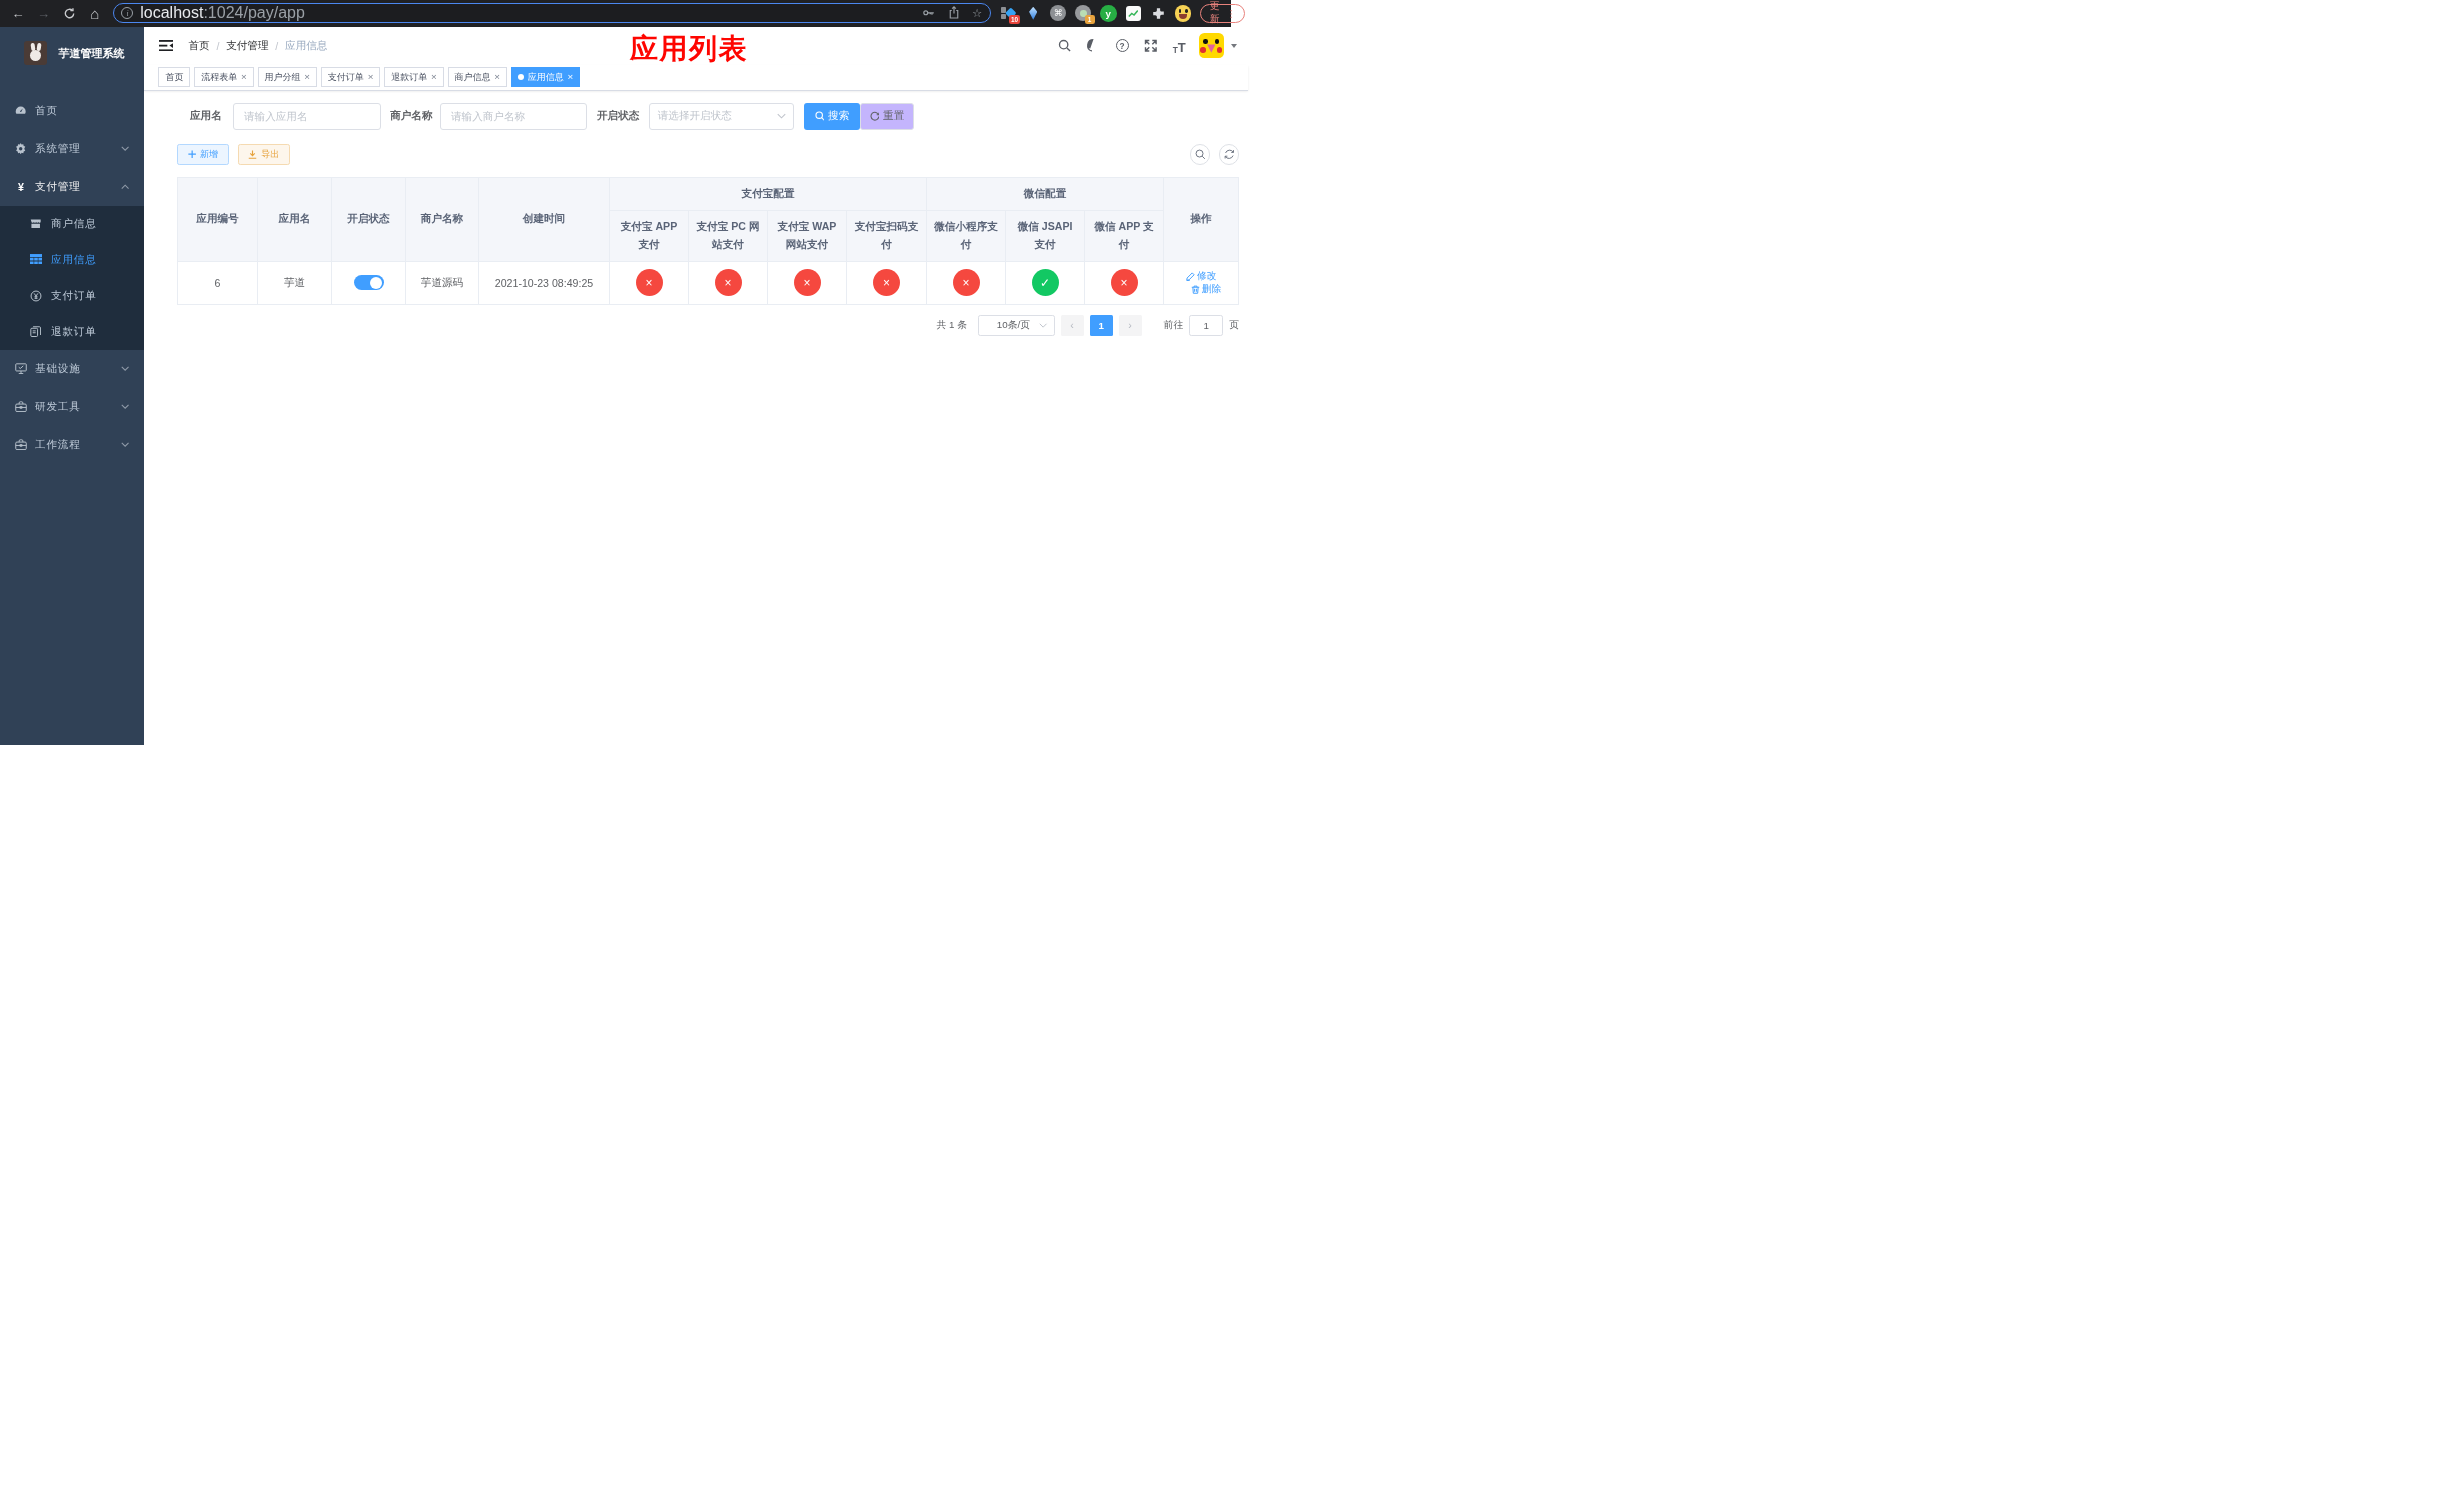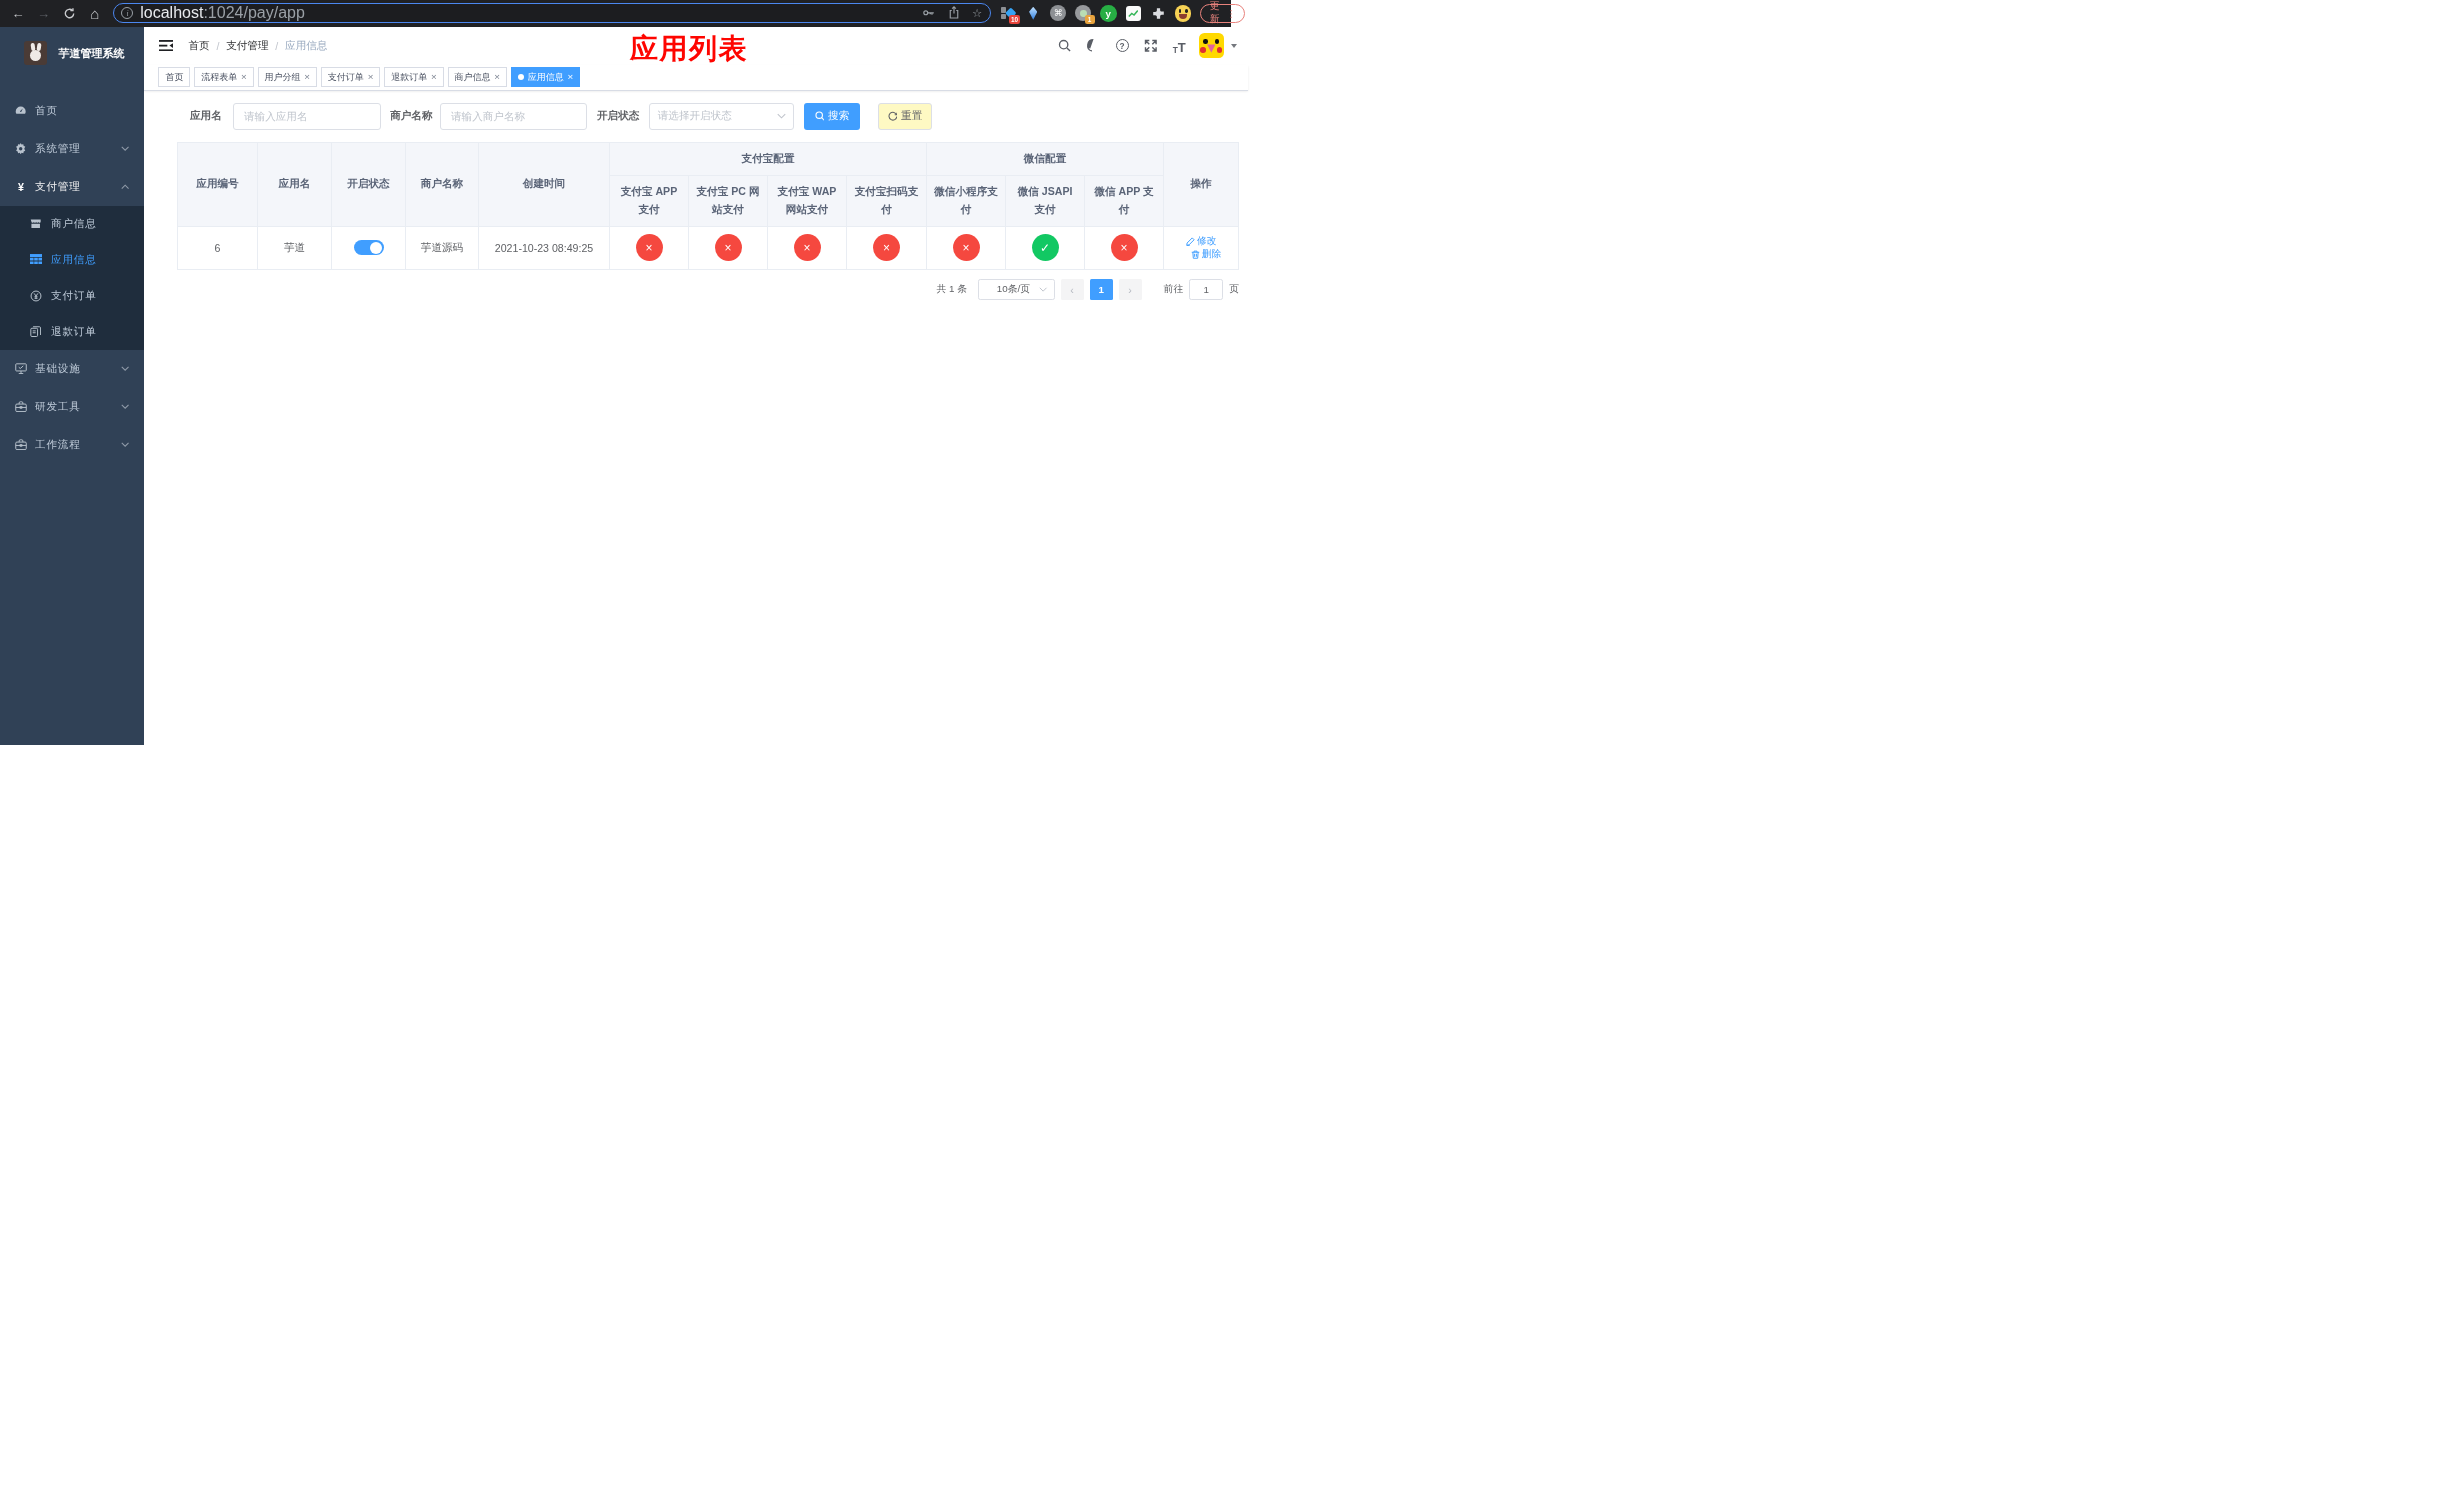--- a/index.html
+++ b/index.html
@@ -126,21 +126,21 @@
   .tinput::placeholder { color:#bfc4cc; }
   .in1 { width:148px; margin-left:11.4px; }
   .in2 { width:147px; margin-left:7.6px; }
   .fsel { width:145px; height:27px; border:0.8px solid #dcdfe6; border-radius:3px; margin-left:9.8px;
     display:flex; align-items:center; padding:0 7.6px; cursor:pointer; }
   .fsel .ph { color:#bfc4cc; font-size:10.6px; flex:1; }
   .ml12 { margin-left:9px; } .ml13 { margin-left:9.8px; }
   .btn { height:27px; border-radius:3px; font-size:10.6px; display:flex; align-items:center;
     justify-content:center; cursor:pointer; gap:3.8px; border:0.8px solid transparent; }
   .btn-search { width:56px; background:#409eff; color:#fff; margin-left:9.8px; }
-  .btn-reset { width:54px; background:#fef9c3; border-color:#dcdfe6; color:#606266; margin-left:18px; }
+  .btn-reset { width:54px; background:#c4b5fd; border-color:#dcdfe6; color:#606266; margin-left:0; }
 
   .toolbar { display:flex; align-items:center; margin-top:14.4px; height:21px; }
   .mini { height:21px; border-radius:2.3px; font-size:9px; display:flex; align-items:center; gap:3.8px;
     padding:0 9.8px; cursor:pointer; }
   .btn-add { background:#ecf5ff; border:0.8px solid #b3d8ff; color:#409eff; }
   .btn-export { background:#fdf6ec; border:0.8px solid #f5dab1; color:#e6a23c; margin-left:9px; }
   .tool-right { margin-left:auto; display:flex; gap:8.3px; }
   .circ-btn { width:20.4px; height:20.4px; border-radius:50%; border:0.8px solid #dee1e6; background:#fff;
     color:#6b7280; display:flex; align-items:center; justify-content:center; cursor:pointer; }
 
@@ -492,20 +492,48 @@
         </div>
         <div class="btn btn-reset">
           <svg width="9.8" height="9.8" viewBox="0 0 14 14" fill="none" stroke="#606266" stroke-width="1.5">
               <path d="M12.3 5.5A5.6 5.6 0 1 0 12.6 8"></path>
               <path d="M12.6 2.5v3h-3"></path>
             </svg>
           <span>重置</span>
         </div>
       </div>
 
+      <div class="toolbar">
+        <div class="mini btn-add">
+          <svg width="8.3" height="8.3" viewBox="0 0 11 11" fill="none" stroke="#409eff" stroke-width="1.6">
+              <path d="M5.5 0.5v10M0.5 5.5h10"></path>
+            </svg>
+          <span>新增</span>
+        </div>
+        <div class="mini btn-export">
+          <svg width="9" height="9" viewBox="0 0 12 12" fill="none" stroke="#e6a23c" stroke-width="1.5">
+              <path d="M6 0.8v6.4M3 4.5 6 7.5l3-3M1 11h10"></path>
+            </svg>
+          <span>导出</span>
+        </div>
+        <div class="tool-right">
+          <div class="circ-btn">
+            <svg width="10.6" height="10.6" viewBox="0 0 14 14" fill="none" stroke="#6b7280" stroke-width="1.3">
+                <circle cx="6" cy="6" r="4.6"></circle>
+                <path d="M9.5 9.5 13 13"></path>
+              </svg>
+          </div>
+          <div class="circ-btn">
+            <svg width="10.6" height="10.6" viewBox="0 0 14 14" fill="none" stroke="#6b7280" stroke-width="1.3">
+                <path d="M12.5 4.5A5.8 5.8 0 0 0 2 5.3M1.5 9.5a5.8 5.8 0 0 0 10.5-.8"></path>
+                <path d="M12.5 1.5v3h-3M1.5 12.5v-3h3"></path>
+              </svg>
+          </div>
+        </div>
+      </div>
 
       <table class="apptable">
         <colgroup>
           <col style="width:80px">
             <col style="width:74px">
             <col style="width:74px">
             <col style="width:73px">
           <col style="width:131px">
             <col style="width:79px">
             <col style="width:79px">

